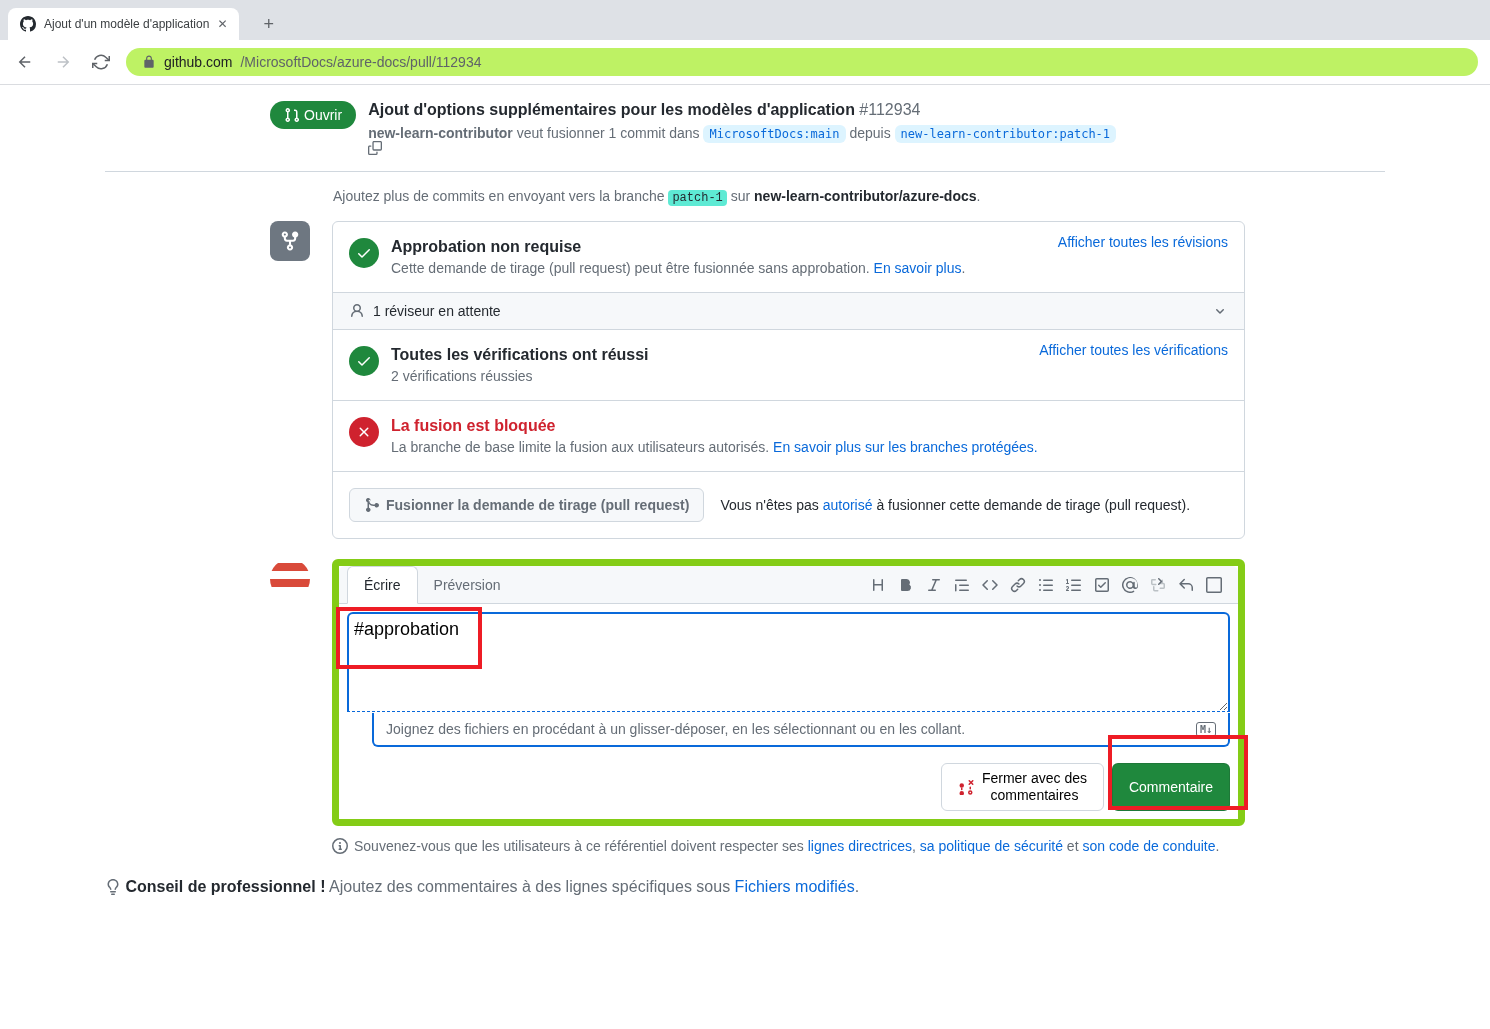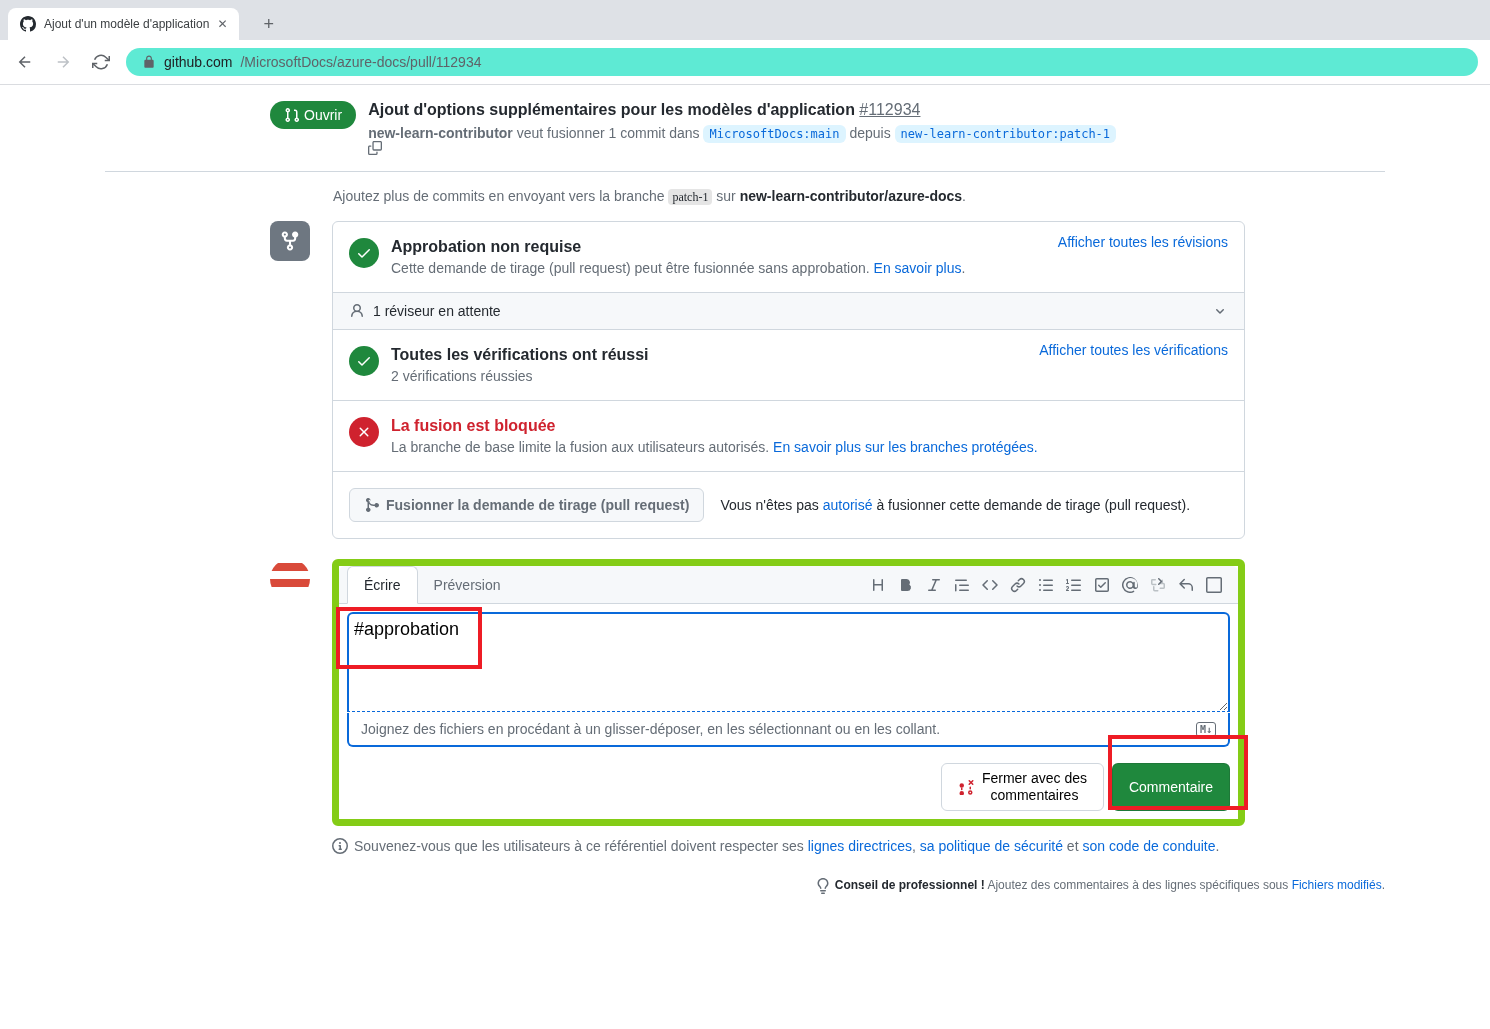--- a/index.html
+++ b/index.html
@@ -9,44 +9,44 @@
     .browser-chrome { background: #dee1e6; }
     .tab-bar { display: flex; align-items: center; padding: 8px 8px 0; gap: 16px; }
     .browser-tab { display: flex; align-items: center; gap: 8px; background: #fff; padding: 8px 12px; border-radius: 8px 8px 0 0; max-width: 260px; font-size: 12px; color: #3c4043; }
     .browser-tab .favicon { width: 16px; height: 16px; }
     .browser-tab .tab-title { white-space: nowrap; overflow: hidden; text-overflow: ellipsis; flex: 1; }
     .browser-tab .tab-close { color: #5f6368; }
     .new-tab-btn { color: #5f6368; padding: 4px 8px; cursor: pointer; font-size: 18px; }
     .nav-bar { display: flex; align-items: center; gap: 12px; padding: 8px 12px; background: #fff; border-bottom: 1px solid #dadce0; }
     .nav-btn { color: #5f6368; cursor: pointer; padding: 4px; display: flex; align-items: center; }
     .nav-btn.disabled { color: #bdc1c6; }
-    .address-bar { flex: 1; display: flex; align-items: center; gap: 8px; background: #5eead4; border-radius: 20px; padding: 6px 16px; font-size: 14px; color: #3c4043; }
+    .address-bar { flex: 1; display: flex; align-items: center; gap: 8px; background: #bef264; border-radius: 20px; padding: 6px 16px; font-size: 14px; color: #3c4043; }
     .lock-icon { color: #5f6368; }
     .url-host { color: #202124; }
     .url-path { color: #5f6368; }
     
     
     .page-content { max-width: 1280px; margin: 0 auto; }
     
     
     .pr-header { padding: 16px 0; display: flex; align-items: flex-start; gap: 12px; margin-left: 165px; }
     .status-badge { background: #1f883d; color: #fff; border-radius: 100px; padding: 6px 14px; display: inline-flex; align-items: center; gap: 4px; font-weight: 500; }
     .pr-title-row { font-size: 16px; }
     .pr-title { font-weight: 600; }
-    .pr-number { color: #656d76; font-weight: 300; font-size: 16px; text-decoration: underline; }
+    .pr-number { color: #656d76; font-weight: 300; font-size: 16px; }
     .pr-meta { margin-top: 6px; font-size: 14px; color: #656d76; }
     .pr-meta .author { color: #656d76; font-weight: 600; }
     .branch-label { background: #ddf4ff; color: #0969da; padding: 2px 6px; border-radius: 6px; font-family: ui-monospace, monospace; font-size: 12px; }
     .copy-icon { margin-left: 6px; color: #656d76; cursor: pointer; }
     
     .divider { border-top: 1px solid #d0d7de; }
     
     
     .commit-hint { margin: 16px 0 16px 228px; color: #656d76; font-size: 14px; }
-    .commit-hint code { font-family: Liberation Serif, serif; background: #e5e5e5; padding: 1px 4px; border-radius: 4px; font-size: 12px; color: #24292f; }
+    .commit-hint code { font-family: Liberation Mono, monospace; background: #5eead4; padding: 1px 4px; border-radius: 4px; font-size: 12px; color: #24292f; }
     .commit-hint strong { color: #24292f; }
     
     
     .merge-area { position: relative; margin-left: 165px; margin-right: 140px; }
     .merge-icon-badge { position: absolute; left: 0; top: 0; width: 40px; height: 40px; background: #6e7781; border-radius: 8px; display: flex; align-items: center; justify-content: center; color: #fff; }
     .merge-box { margin-left: 62px; border: 1px solid #d0d7de; border-radius: 6px; background: #fff; }
     .merge-section { padding: 16px; display: flex; align-items: flex-start; gap: 12px; border-bottom: 1px solid #d0d7de; position: relative; }
     .merge-section:last-child { border-bottom: none; }
     .status-circle { width: 30px; height: 30px; border-radius: 50%; display: flex; align-items: center; justify-content: center; flex-shrink: 0; }
     .status-circle.success { background: #1f883d; color: #fff; }
@@ -72,36 +72,36 @@
     .avatar-stripes { width:100%; height:100%; background: linear-gradient(to bottom, #fff 0%, #fff 10%, #d94a3a 10%, #d94a3a 30%, #fff 30%, #fff 50%, #d94a3a 50%, #d94a3a 70%, #fff 70%, #fff 100%); }
     .comment-box { margin-left: 62px; border: 7px solid #84cc16; border-radius: 6px; }
     .comment-tabs { display: flex; align-items: center; background: #f6f8fa; border-bottom: 1px solid #d0d7de; border-radius: 6px 6px 0 0; padding: 0 8px; }
     .comment-tab { padding: 10px 16px; font-size: 14px; color: #656d76; cursor: pointer; }
     .comment-tab.active { background: #fff; border: 1px solid #d0d7de; border-bottom: 1px solid #fff; border-radius: 6px 6px 0 0; margin-bottom: -1px; color: #24292f; }
     .toolbar { margin-left: auto; display: flex; gap: 12px; color: #656d76; padding-right: 8px; }
     .toolbar span { cursor: pointer; display: inline-flex; align-items: center; }
     
     .textarea-wrap { padding: 8px; position: relative; }
     .comment-textarea { width: 100%; min-height: 100px; border: 2px solid #0969da; border-radius: 6px 6px 0 0; padding: 5px; font-family: inherit; font-size: 18px; resize: vertical; border-bottom: 1px dashed #0969da; outline: none; }
-    .attach-bar { border: 2px solid #0969da; border-top: none; border-radius: 0 0 6px 6px; padding: 8px 12px; color: #656d76; font-size: 14px; display: flex; align-items: center; justify-content: space-between; margin-top: -2px; }
+    .attach-bar { border: 2px solid #0969da; border-top: none; border-radius: 0 0 6px 6px; padding: 8px 12px; color: #656d76; font-size: 14px; display: flex; align-items: center; justify-content: space-between; margin-top: -2px; margin-left: 25px; }
     .md-icon { font-family: monospace; font-size: 10px; font-weight: bold; border: 1px solid #656d76; padding: 1px 3px; border-radius: 3px; }
     
     .highlight-red { position: absolute; border: 4px solid #ee1c25; pointer-events: none; z-index: 10; }
     .highlight-textarea { left: -11px; top: -5px; width: 146px; height: 62px; padding-left:0; }
     
     .comment-actions { display: flex; justify-content: flex-end; gap: 8px; padding: 8px; position: relative; }
     .close-btn { border: 1px solid #d0d7de; background: #fff; border-radius: 6px; padding: 6px 16px; display: inline-flex; align-items: center; gap: 8px; cursor: pointer; font-size: 14px; }
     .close-btn-text { text-align: center; line-height: 1.2; }
     .comment-btn { background: #1f883d; color: #fff; border: 1px solid rgba(27,31,36,0.15); border-radius: 6px; padding: 0 16px; font-weight: 500; cursor: pointer; font-size: 14px; }
     .highlight-comment { right: -10px; top: -20px; width: 140px; height: 75px; }
     
     .footer-note { margin-left: 227px; margin-right: 140px; margin-top: 12px; font-size: 14px; color: #656d76; display: flex; align-items: center; gap: 6px; }
     .footer-note a { color: #0969da; text-decoration: none; }
     
-    .pro-tip { text-align: right; margin-top: 24px; color: #656d76; font-size: 12px; }
+    .pro-tip { text-align: left; margin-top: 24px; color: #656d76; font-size: 16px; }
     .pro-tip strong { color: #24292f; }
     .pro-tip a { color: #0969da; text-decoration: none; }
     
     svg { display: block; }
   </style>
 </head>
 <body>
 
 <div class="browser-chrome">
   <div class="tab-bar">

